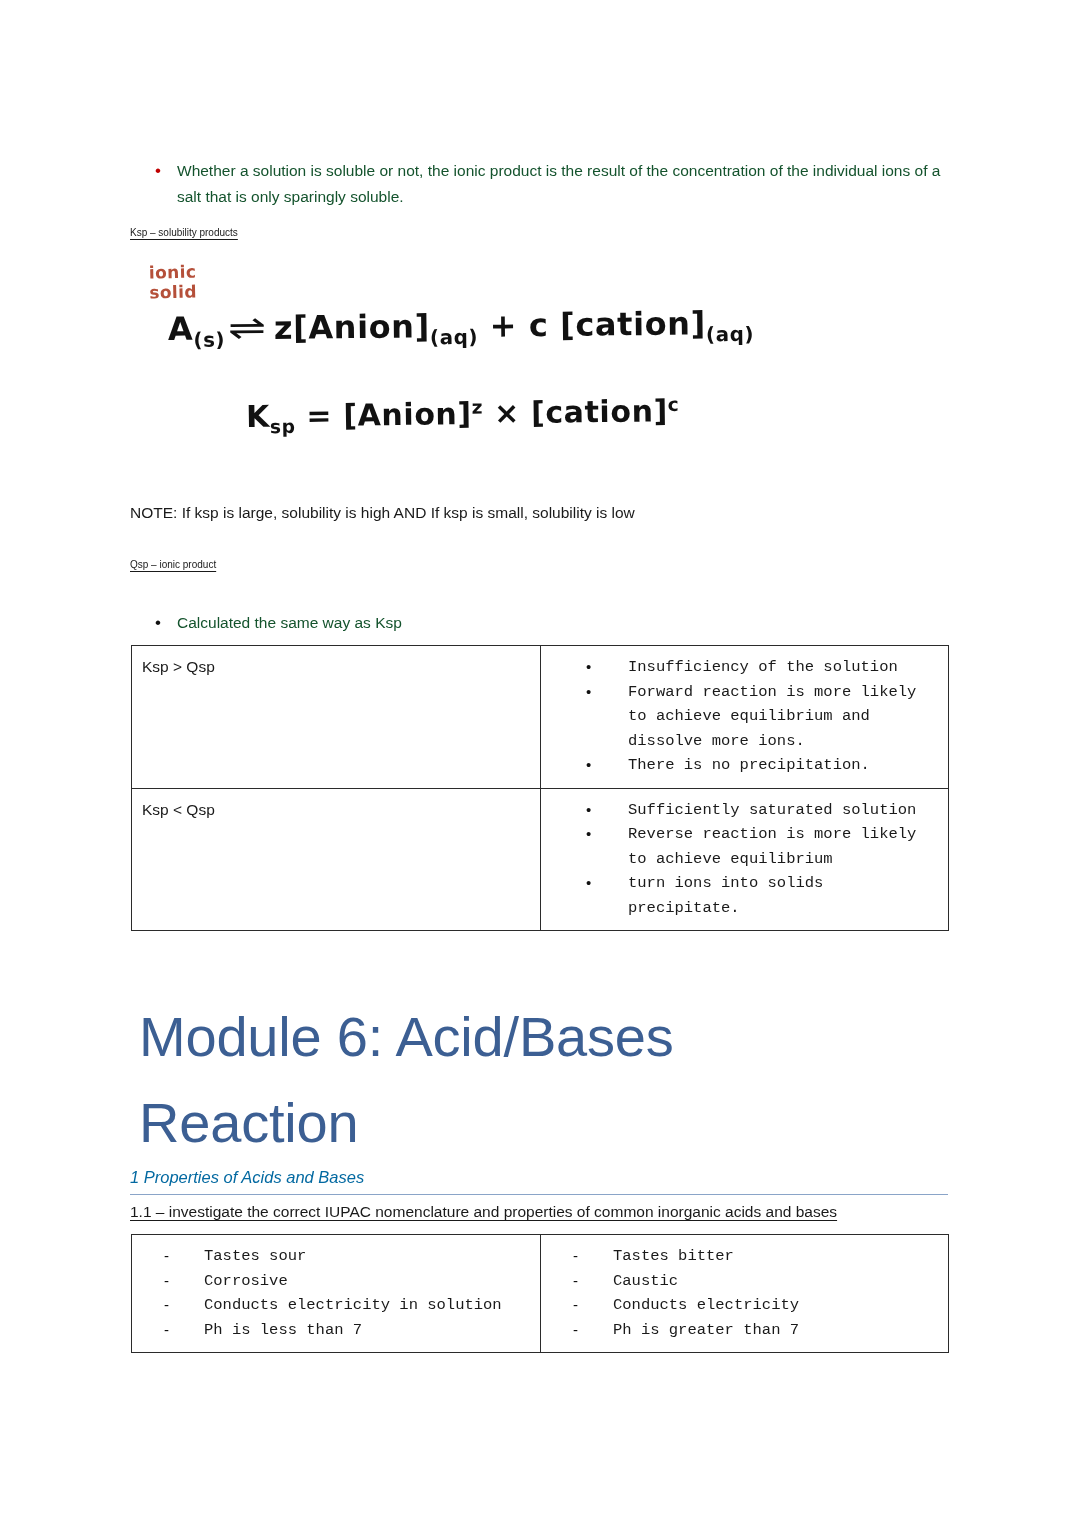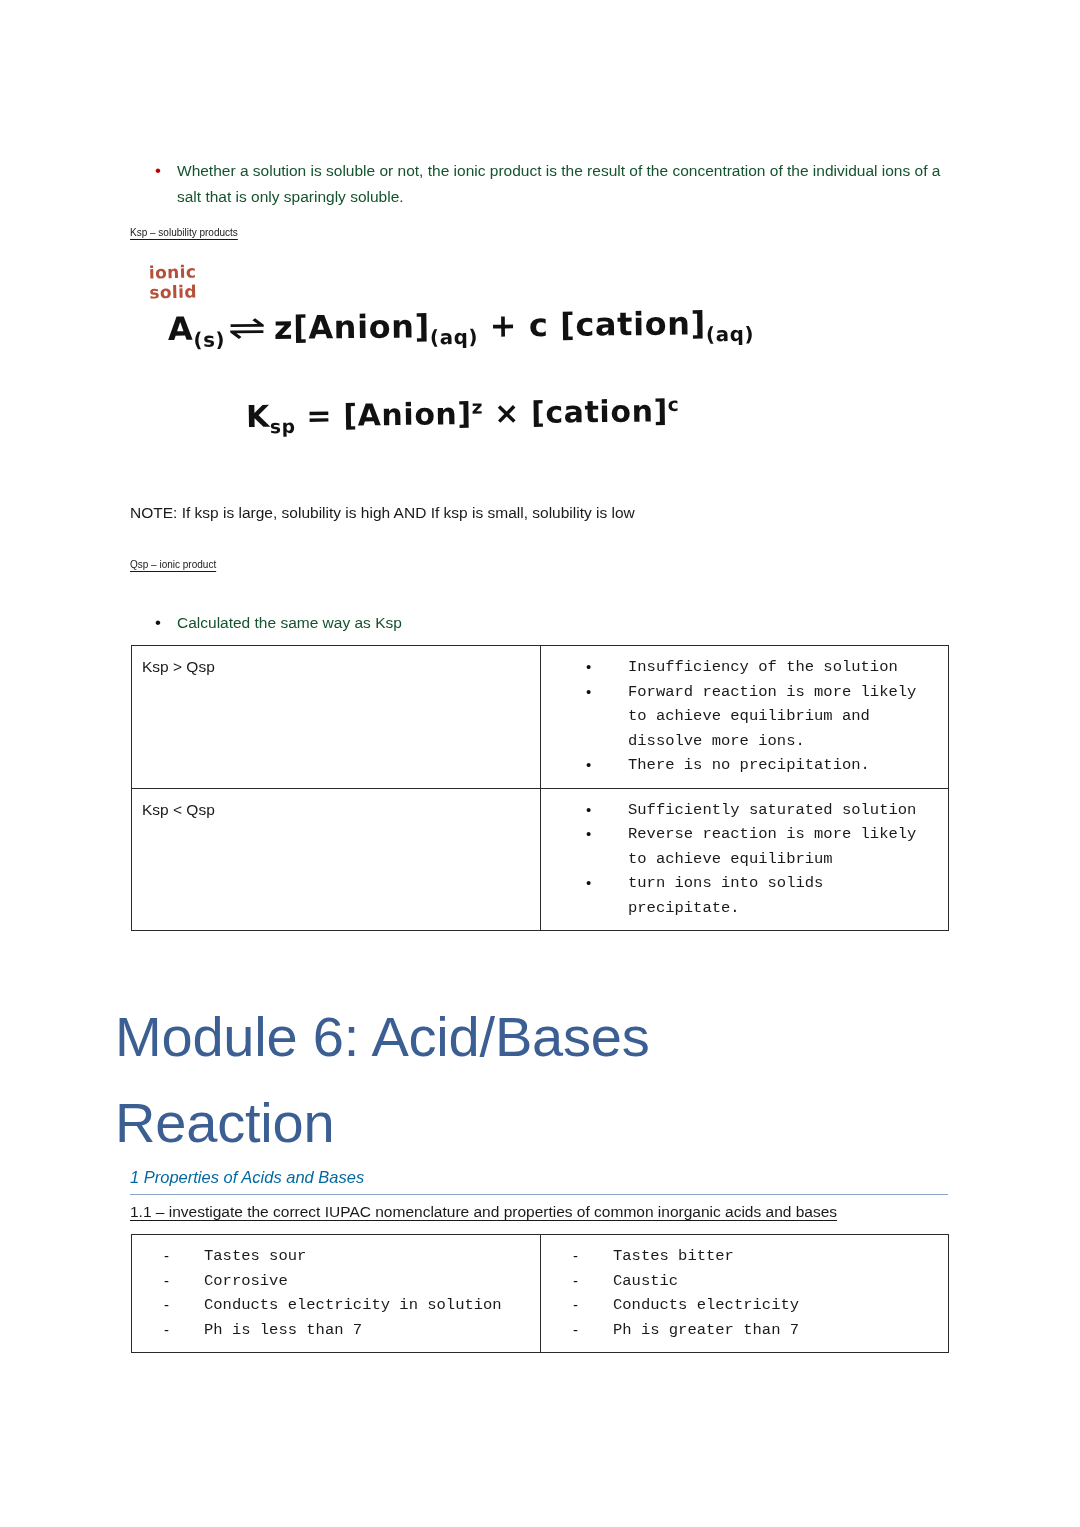--- a/index.html
+++ b/index.html
@@ -153,21 +153,21 @@
     font-family: Liberation Mono, monospace;
   }
   .cell-list.dash li .mk {
     padding-left: 32px;
     width: 40px;
   }
 
   
   #module-title {
     position: absolute;
-    left: 115px;
+    left: 139px;
     top: 956px;
     width: 700px;
     font-size: 56px;
     line-height: 86px;
     font-weight: 400;
     color: #3c5f93;
     letter-spacing: -0.2px;
   }
 
   

